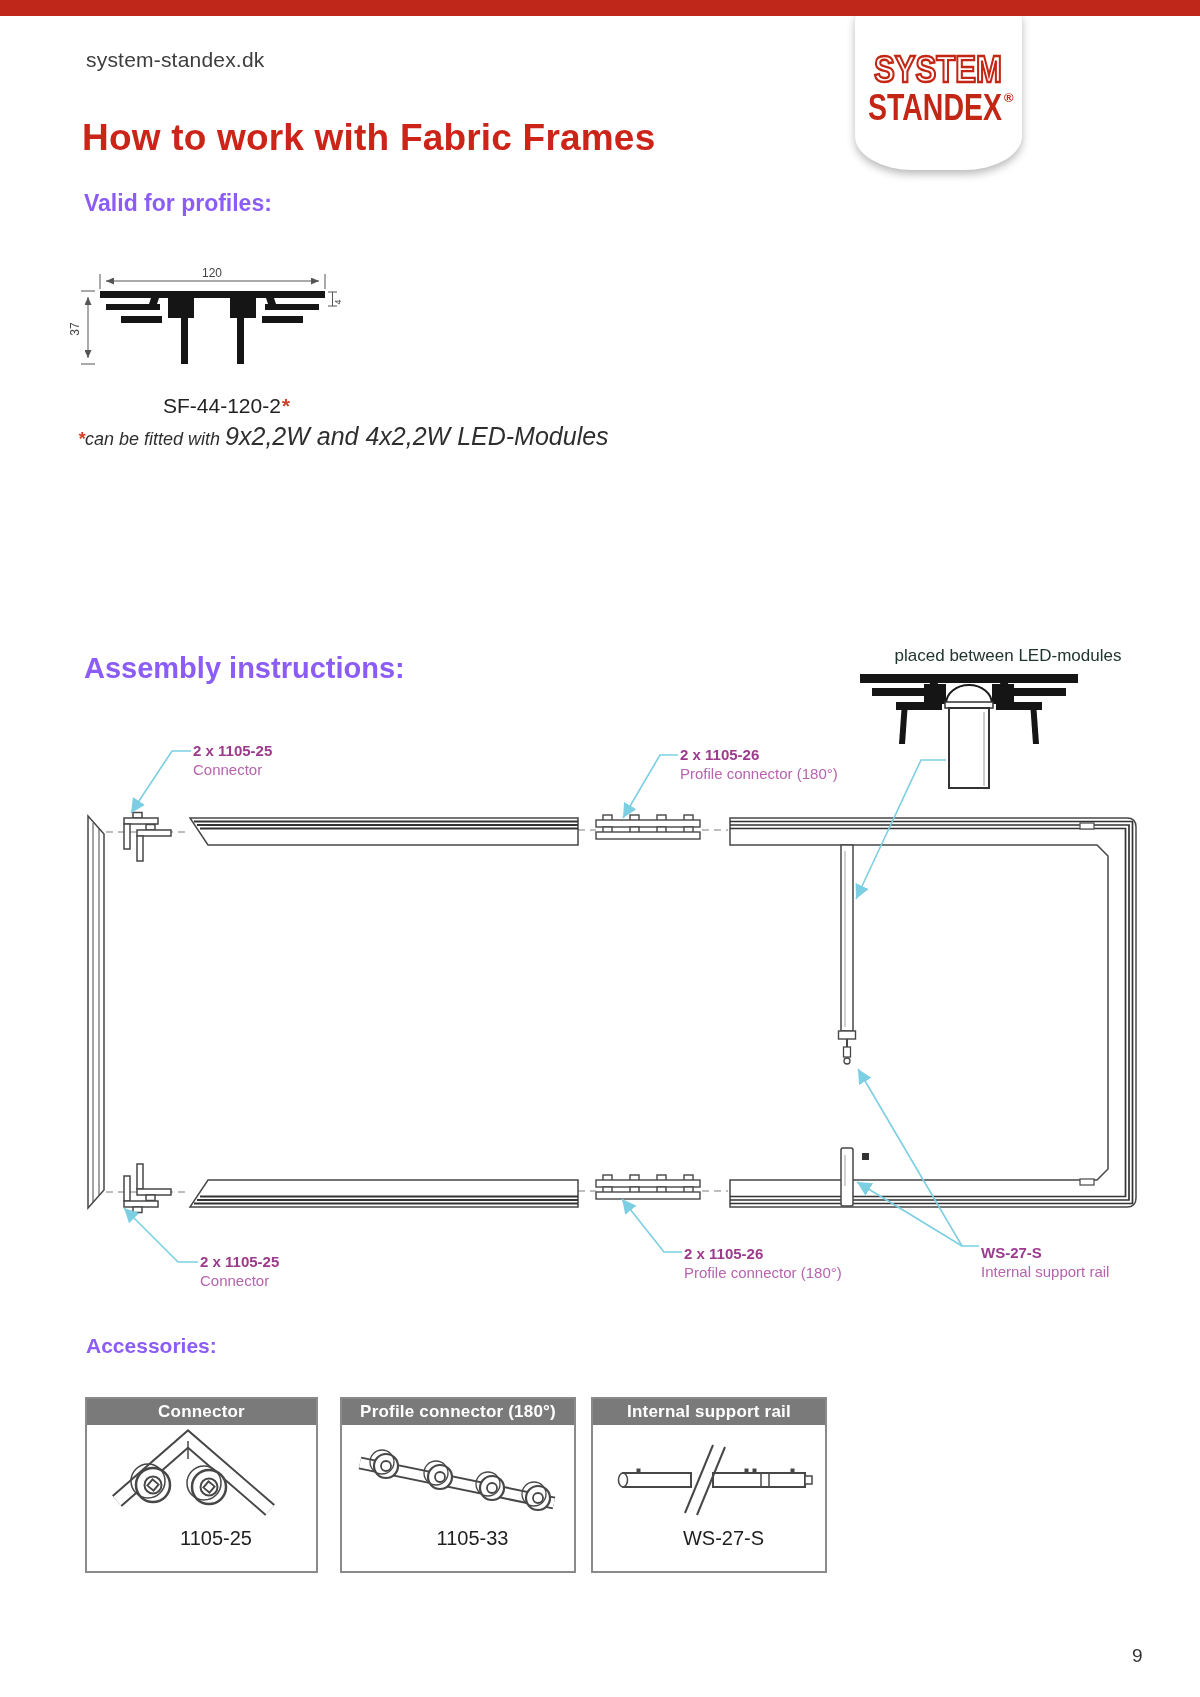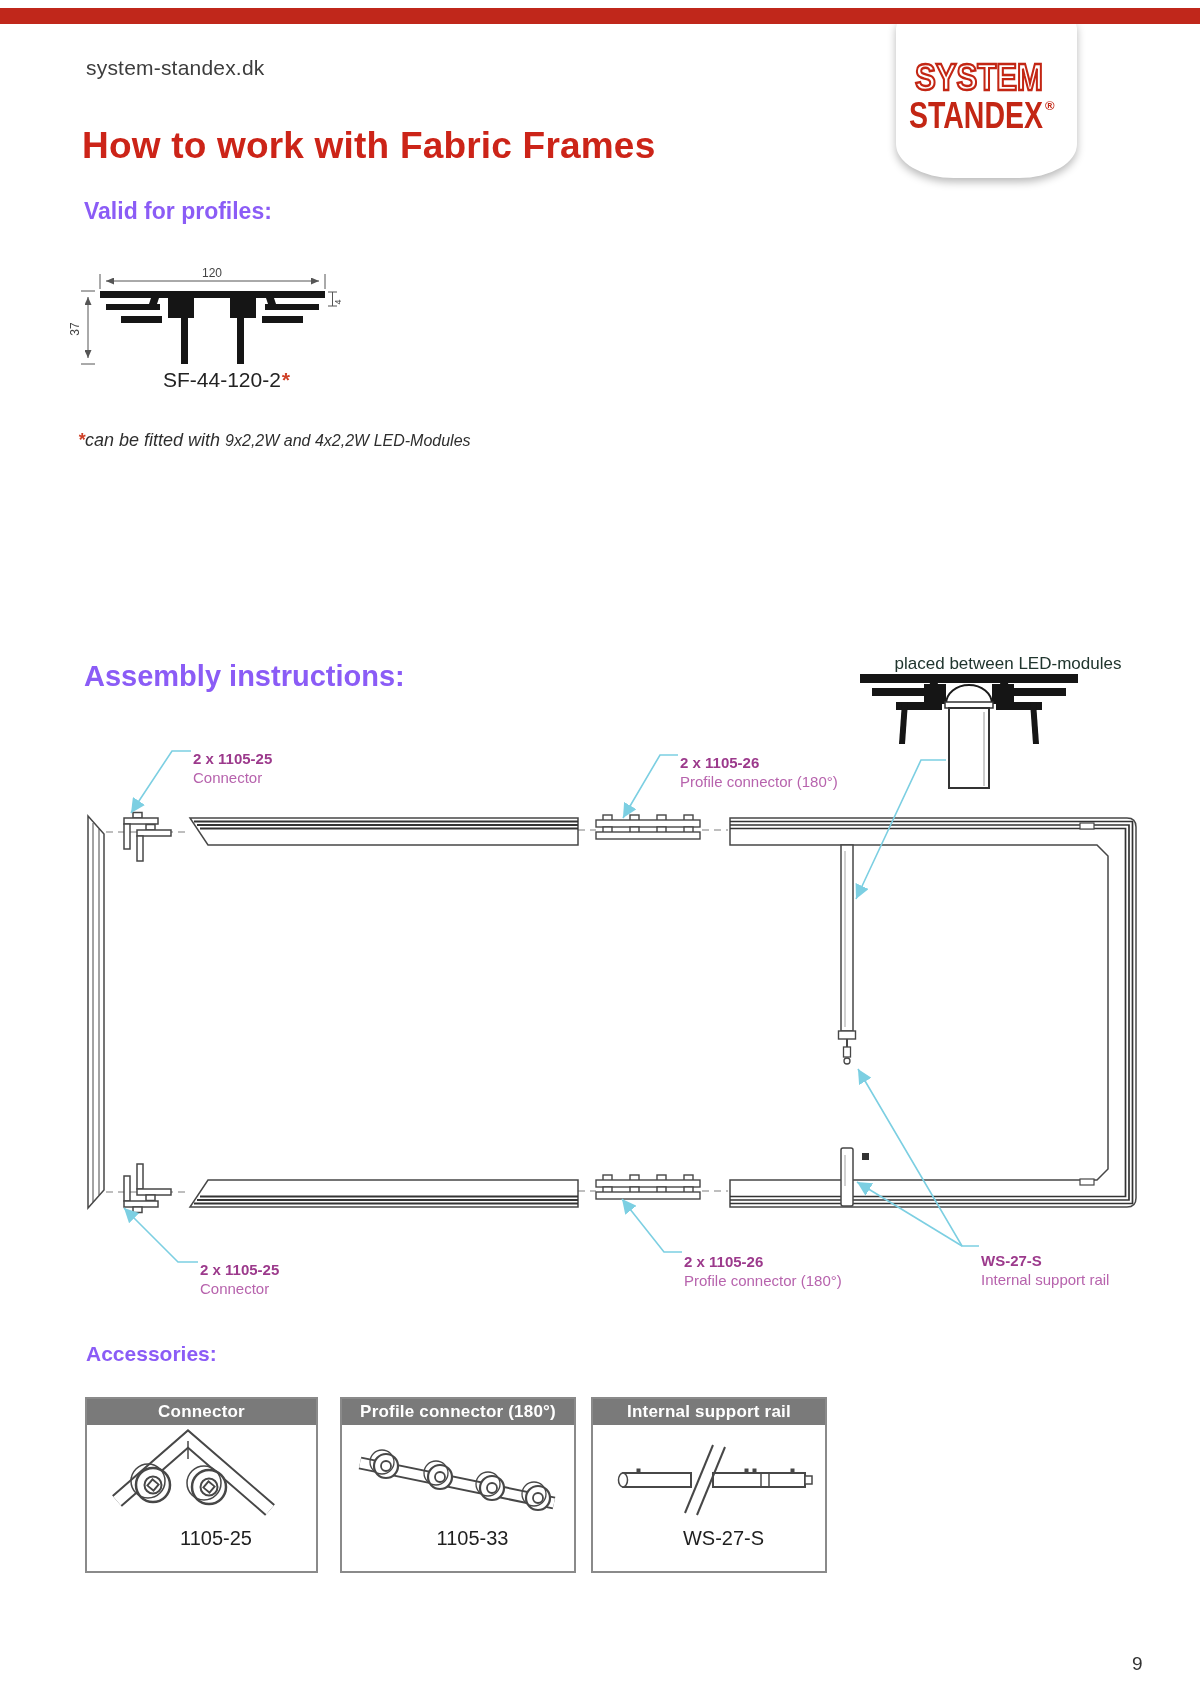--- a/index.html
+++ b/index.html
@@ -1,29 +1,29 @@
 <!DOCTYPE html>
 <html><head>
 <meta charset="utf-8">
 <style>
   html,body{margin:0;padding:0;background:#e8e8e8;}
   #page{position:relative;width:1200px;height:1697px;background:#ffffff;margin:0 auto;
         font-family:"Liberation Sans",sans-serif;overflow:hidden;}
-  .abs{position:absolute;margin-top:8px;}
+  .abs{position:absolute;}
   #topbar{left:0;top:0;width:1200px;height:16px;background:#c0271b;z-index:3;}
-  #badge{left:896px;top:10px;width:181px;height:160px;background:#ffffff;z-index:2;
+  #badge{left:855px;top:10px;width:167px;height:160px;background:#ffffff;z-index:2;
          border-radius:10px 10px 58px 58px / 10px 10px 34px 34px;
          box-shadow:0 4px 9px rgba(0,0,0,.28);}
   .site{left:86px;top:48px;font-size:21px;color:#3d3d3d;letter-spacing:.2px;}
   .title{left:82px;top:117px;font-size:37px;font-weight:bold;color:#cc2418;letter-spacing:.2px;}
   .h2{font-size:24px;font-weight:bold;color:#8b5cf6;}
   .footnote{left:78px;top:422px;font-size:18px;font-style:italic;color:#2e2e2e;}
-  .footnote .big{font-size:16px;}
+  .footnote .big{font-size:25px;}
   .star{color:#d04027;font-style:italic;font-weight:bold;}
-  .proflabel{left:163px;top:360px;font-size:21px;color:#222;}
+  .proflabel{left:163px;top:394px;font-size:21px;color:#222;}
   .mountnote{width:420px;text-align:center;color:#20352e;}
   .callout{line-height:19px;white-space:nowrap;}
   .callout .qty{font-size:15px;font-weight:bold;color:#9c3a8c;}
   .callout .nm{font-size:15px;color:#b763ad;}
   .accbox{position:absolute;top:1397px;height:176px;background:#fff;border:2px solid #8a8a8a;box-sizing:border-box;}
   .acchead{height:26px;background:#7a7a7a;color:#ffffff;font-size:17px;font-weight:bold;
            text-align:center;line-height:26px;letter-spacing:.2px;}
   .accpart{position:absolute;left:0;right:0;top:128px;text-align:center;font-size:20px;color:#1f1f1f;margin-left:29px;}
   .pagenum{left:1132px;top:1645px;font-size:19px;color:#333;}
   svg{display:block;}

